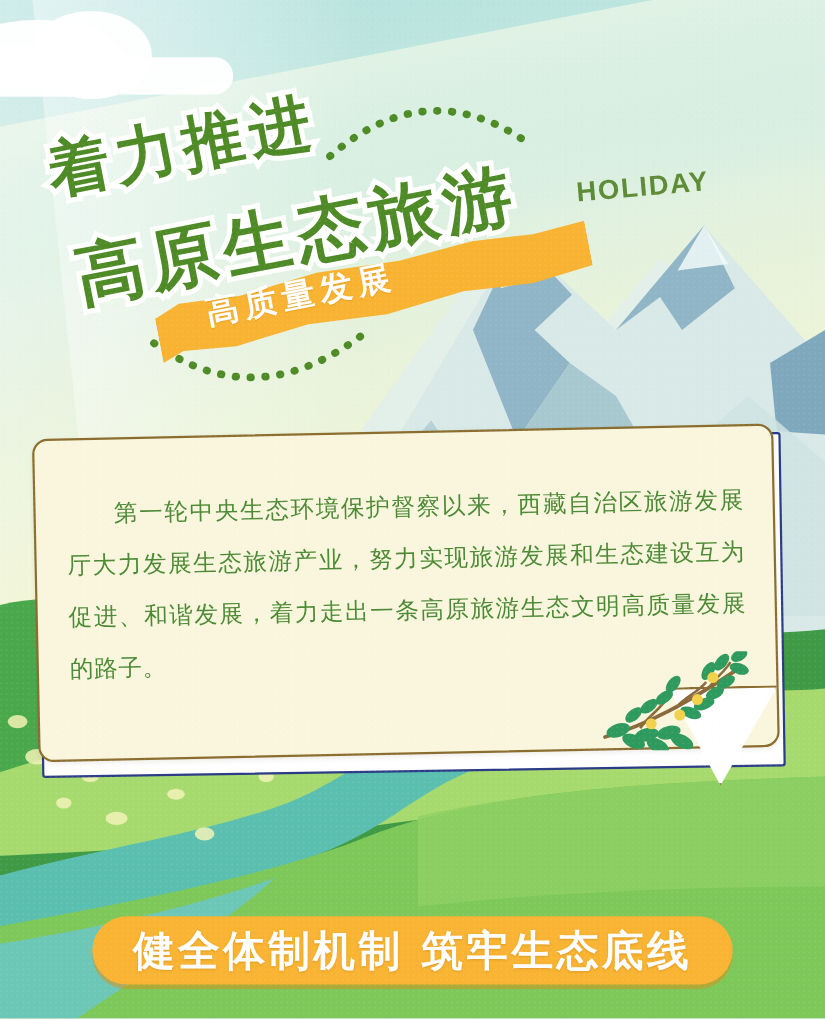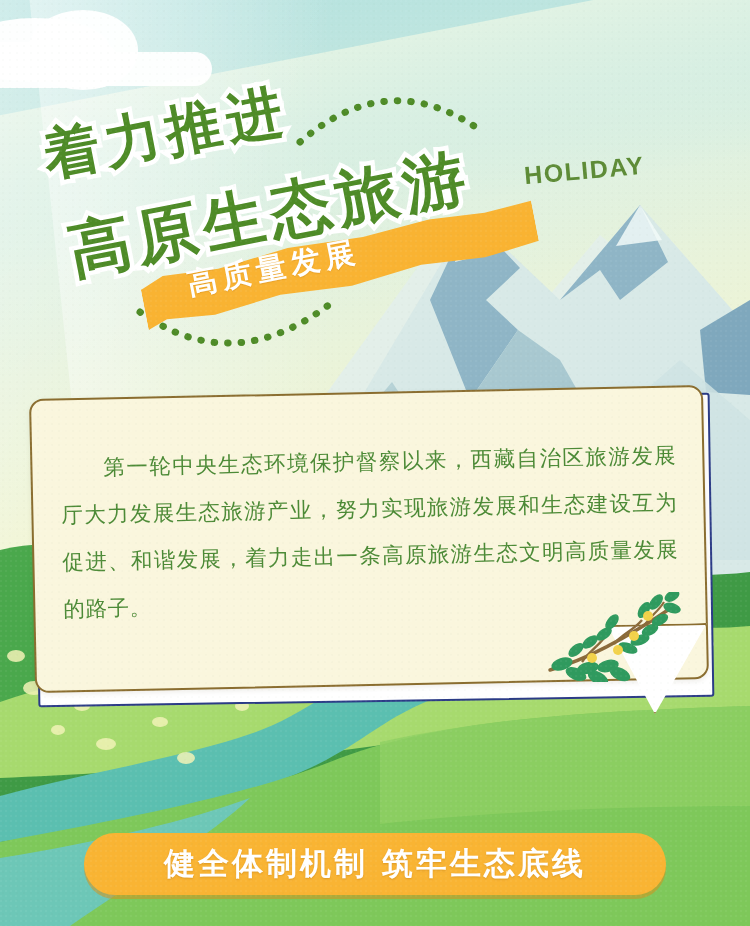--- a/index.html
+++ b/index.html
@@ -119,21 +119,21 @@
 
   
   .cta{
     position:absolute;left:84px;top:833px;width:582px;height:62px;
     background:#f9b433;border-radius:31px;
     box-shadow:0 4px 0 rgba(214,146,30,.55);
     display:flex;align-items:center;justify-content:center;
   }
   .cta-text{
     font-family:"DejaVu Sans","Liberation Sans",sans-serif;
-    font-weight:700;font-size:31px;color:#ffffff;letter-spacing:3px;
+    font-weight:700;font-size:38px;color:#ffffff;letter-spacing:3px;
     text-shadow:0 1px 2px rgba(190,125,20,.45);
   }
 
   .grain{
     position:absolute;left:0;top:0;width:750px;height:926px;
     pointer-events:none;opacity:.13;
     background-image:
       radial-gradient(circle at 1px 1px, rgba(255,255,255,.8) 0.6px, transparent 0.8px),
       radial-gradient(circle at 3px 4px, rgba(120,140,110,.5) 0.6px, transparent 0.8px);
     background-size:5px 5px, 7px 7px;

